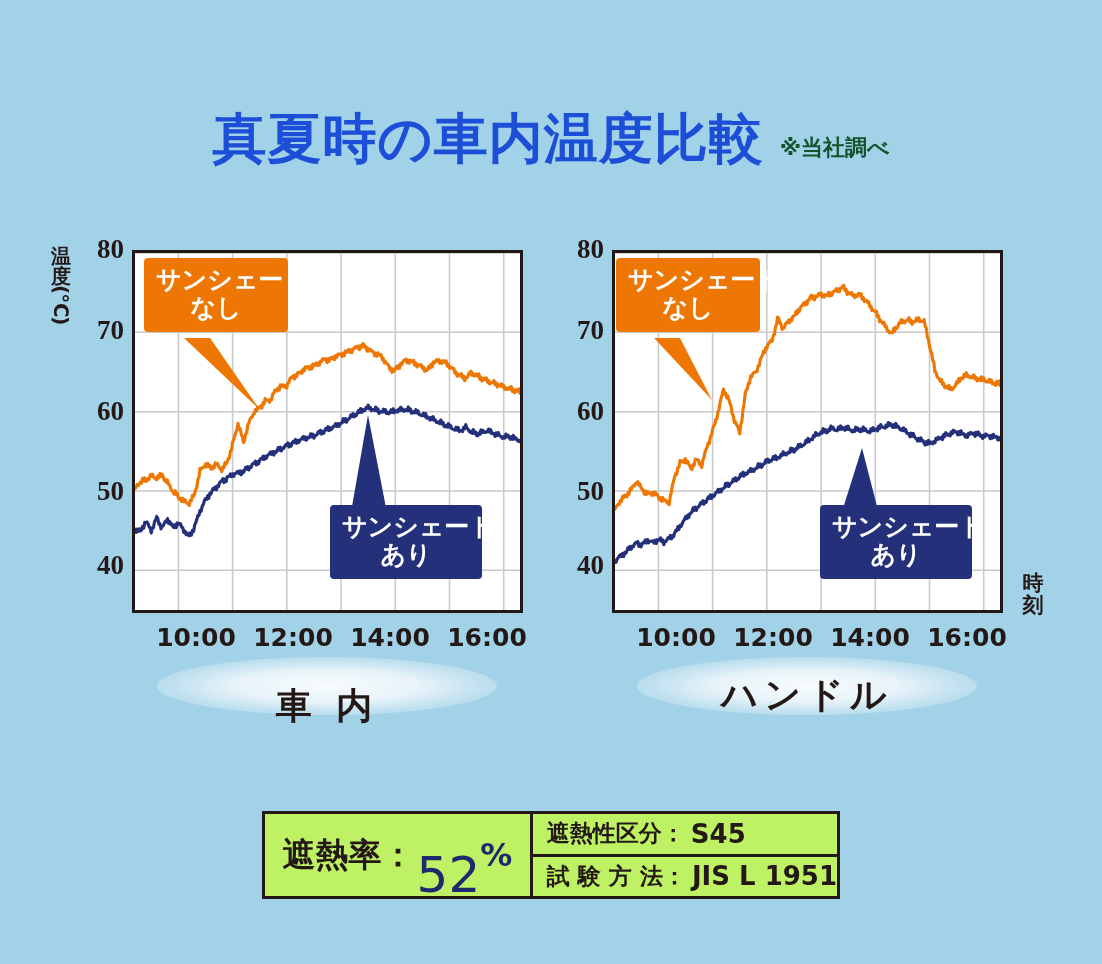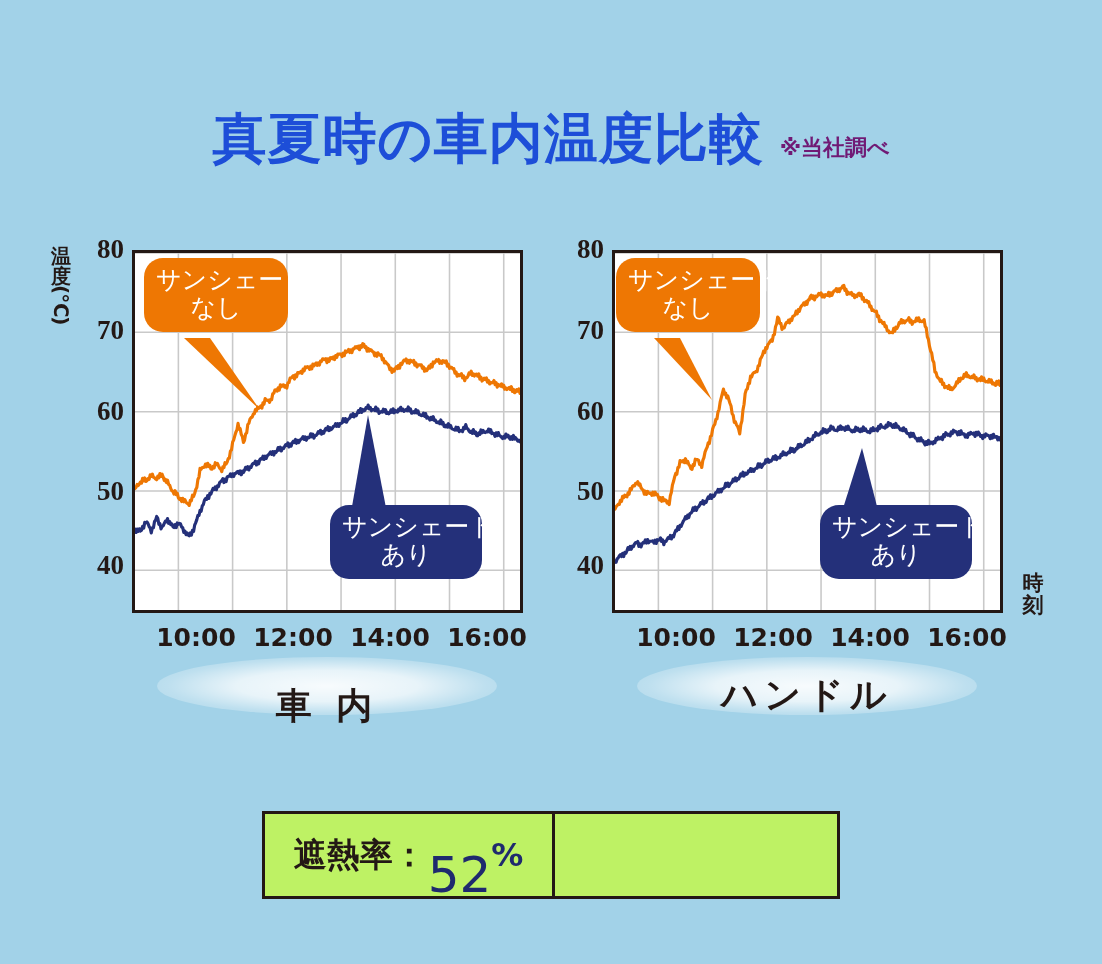--- a/index.html
+++ b/index.html
@@ -16,21 +16,21 @@
   .title-row{
     position:absolute;left:0;top:112px;width:1102px;
     display:flex;align-items:baseline;justify-content:center;
   }
   .title-main{
     font-size:54px;font-weight:bold;color:#1d4ed8;
     letter-spacing:1px;line-height:1;
     font-family:"DejaVu Sans","Liberation Sans",sans-serif;
   }
   .title-note{
-    font-size:22px;font-weight:bold;color:#701a75;
+    font-size:22px;font-weight:bold;color:#14532d;
     margin-left:16px;position:relative;top:-2px;
     font-family:"DejaVu Sans","Liberation Sans",sans-serif;
   }
 
   .chart-block{position:absolute;}
   .chart-left{left:0;top:0;}
   .chart-right{left:480px;top:0;}
 
   .plot{
     position:absolute;
@@ -79,22 +79,22 @@
     position:absolute;left:1018px;top:572px;
     width:30px;font-size:21px;font-weight:bold;color:#231815;
     line-height:1.05;text-align:center;
     font-family:"DejaVu Sans","Liberation Sans",sans-serif;
   }
   .x-axis-title span{display:block;}
 
   
   .callout{
     position:absolute;
-    border-radius:19px;
-    color:#ffffff;font-weight:normal;
+    border-radius:4px;
+    color:#ffffff;font-weight:bold;
     font-size:25px;line-height:1.12;
     text-align:center;
     padding:8px 12px 10px 12px;
     box-sizing:border-box;
     font-family:"DejaVu Sans","Liberation Sans",sans-serif;
     z-index:6;
   }
   .callout span{display:block;white-space:nowrap;}
   .callout.orange{background:#ee7703;}
   .callout.navy{background:#24307a;}
@@ -291,15 +291,25 @@
     <div class="glow" style="left:157px;top:657px;"></div>
     <div class="caption" style="left:127px;top:665px;">ハンドル</div>
   </div>
 
   <div class="infobox">
     <div class="info-left">
       <span class="lbl">遮熱率：</span>
       <span class="val">52</span>
       <span class="pct">%</span>
     </div>
+    <div class="info-right">
+      <div class="info-row top">
+        <span class="k">遮熱性区分：</span>
+        <span class="v">S45</span>
+      </div>
+      <div class="info-row">
+        <span class="k">試 験 方 法：</span>
+        <span class="v">JIS L 1951</span>
+      </div>
+    </div>
   </div>
 
 </div>
 
 </body></html>

